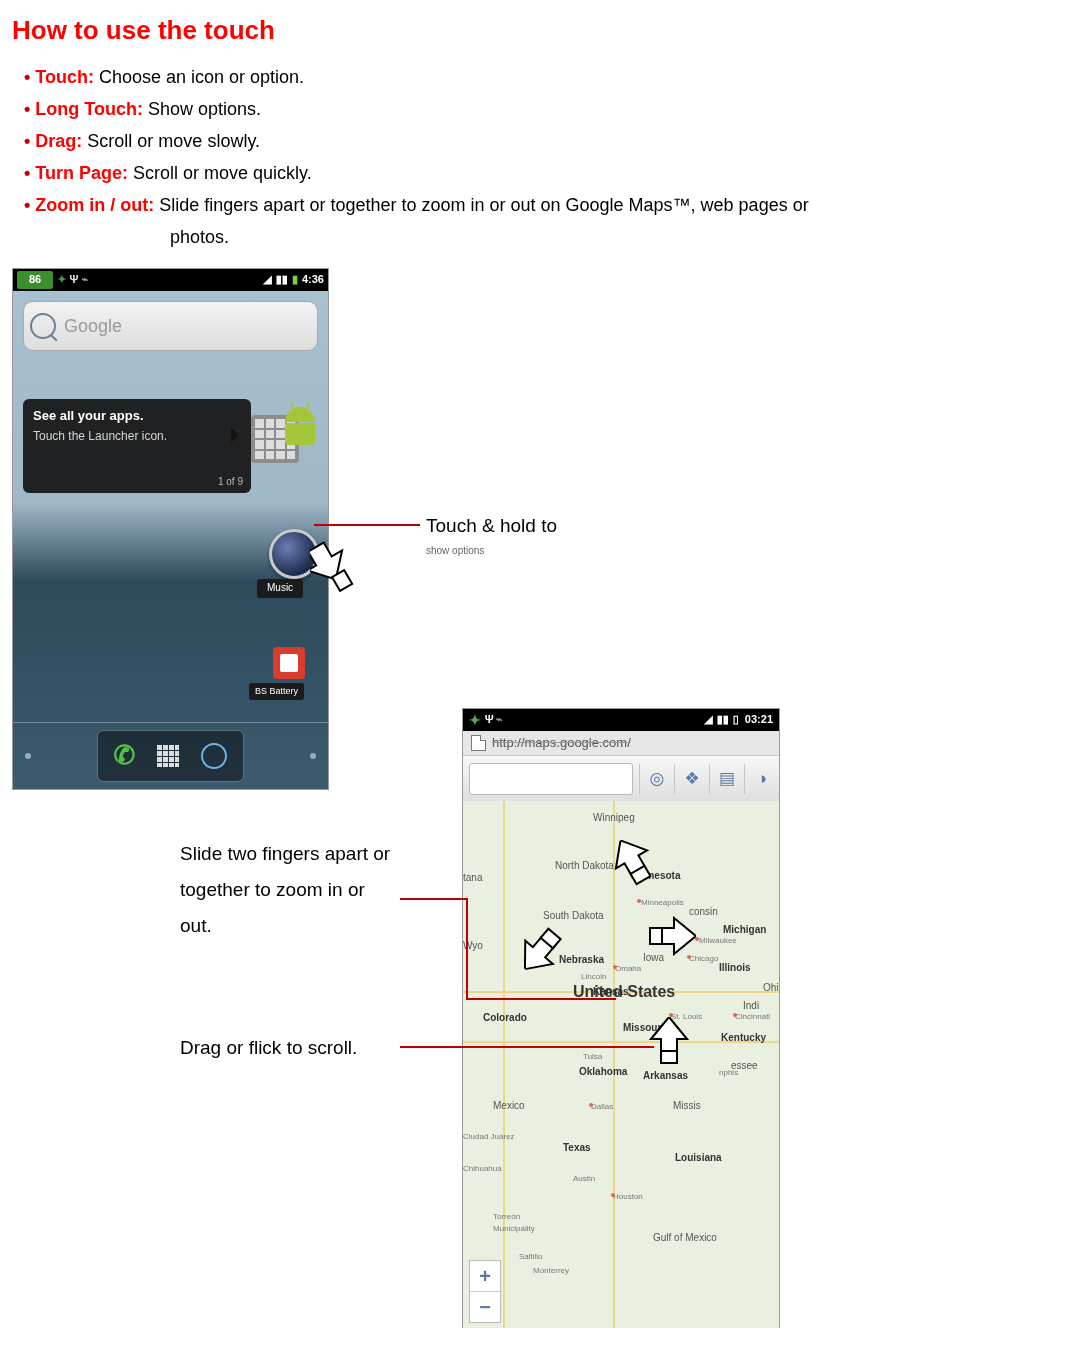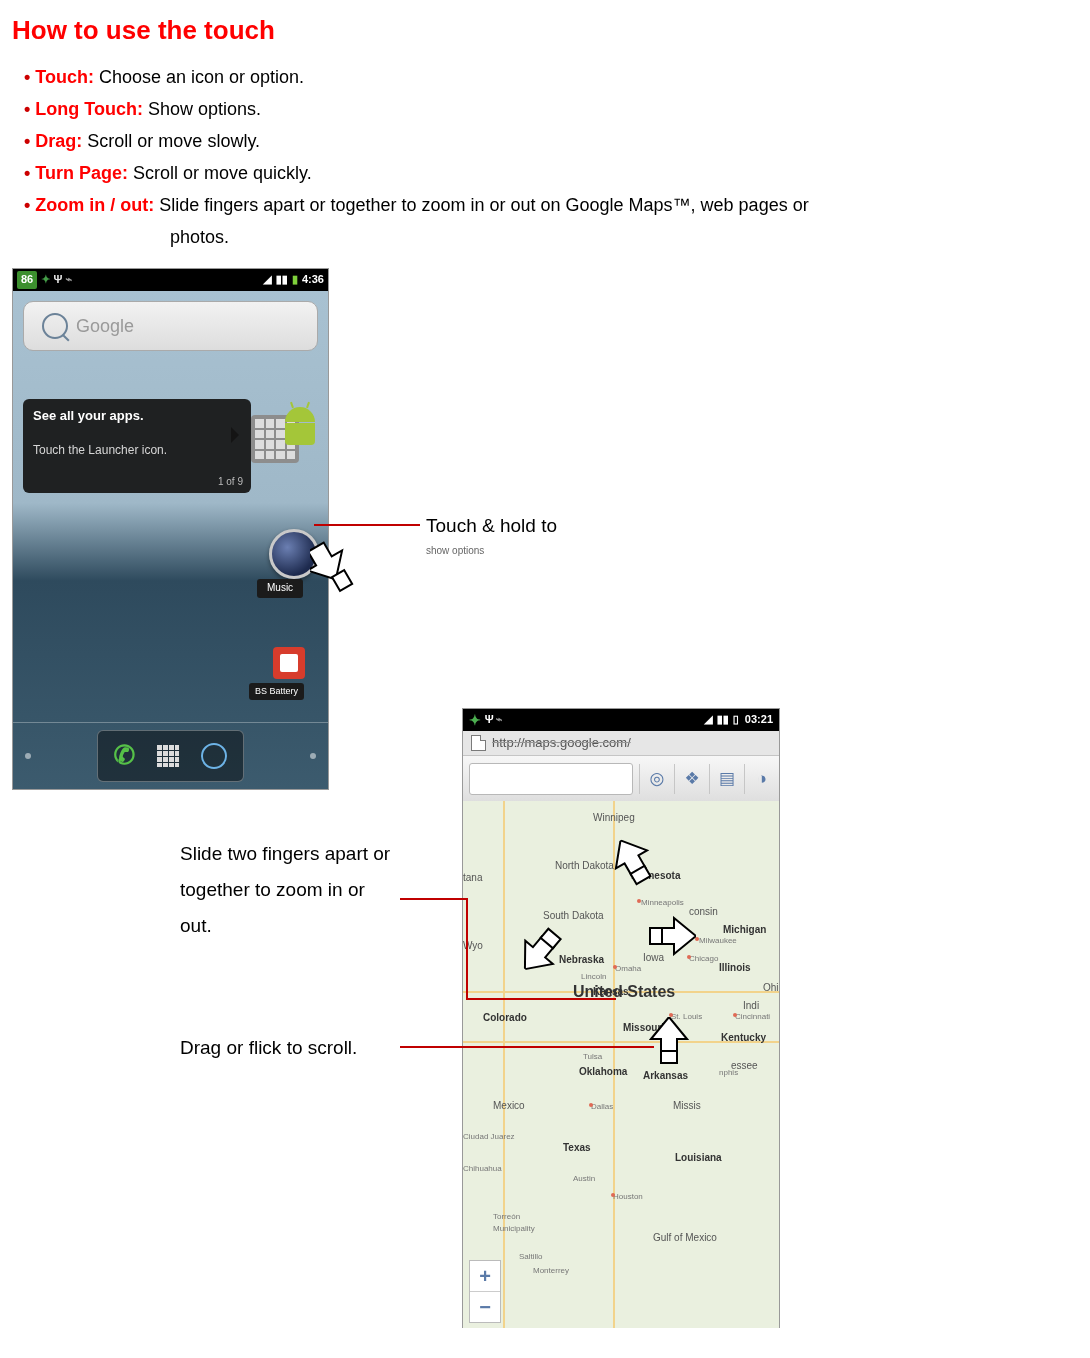--- a/index.html
+++ b/index.html
@@ -30,39 +30,39 @@
   
   .phone1{
     position:absolute;left:0;top:0;width:315px;height:520px;
     background:linear-gradient(#a9c2d2 0%,#9fb8c8 45%,#2e4a5d 60%,#3c5b6e 100%);
     border:1px solid #999;
   }
   .p1-status{
     height:22px;background:#000;color:#fff;display:flex;align-items:center;
     font-size:11px;font-weight:bold;padding:0 4px;
   }
-  .p1-status .bg86{background:#3c8f2e;padding:1px 4px;border-radius:2px;}
+  .p1-status .bg86{background:#3c8f2e;padding:1px 12px;border-radius:2px;}
   .p1-status .icons{margin-left:4px;display:flex;gap:3px;align-items:center;opacity:.9}
   .p1-status .spacer{flex:1}
   .p1-status .right{display:flex;gap:4px;align-items:center}
   .p1-search{
     margin:10px 10px 0 10px;height:48px;border-radius:10px;
     background:linear-gradient(#f2f2f2,#ddd);border:1px solid #aaa;
-    display:flex;align-items:center;padding:0 18px;gap:8px;
+    display:flex;align-items:center;padding:0 6px;gap:8px;
   }
   .mag{width:22px;height:22px;border:2px solid #6b8298;border-radius:50%;position:relative}
   .mag:after{content:"";position:absolute;width:8px;height:2px;background:#6b8298;bottom:-2px;right:-4px;transform:rotate(45deg)}
   .p1-search .hint{color:#9a9a9a;font-size:18px}
   .p1-tip{
     position:absolute;left:10px;top:130px;width:208px;height:78px;
     background:rgba(20,20,20,.92);border-radius:6px;color:#fff;
     padding:8px 10px;font-size:13px;
   }
   .p1-tip .t1{font-weight:bold}
-  .p1-tip .t2{font-size:12px;color:#d6d6d6;margin-top:16px}
+  .p1-tip .t2{font-size:12px;color:#d6d6d6;margin-top:2px}
   .p1-tip .cnt{position:absolute;right:8px;bottom:4px;font-size:10px;color:#bbb}
   .p1-tip .grid{position:absolute;right:-48px;top:16px;width:40px;height:40px;background:#8d8d8d;border-radius:4px;display:grid;grid-template-columns:repeat(4,1fr);grid-template-rows:repeat(4,1fr);gap:2px;padding:4px}
   .p1-tip .grid i{background:#ddd}
   .p1-tip .tri{position:absolute;right:-56px;top:28px;width:0;height:0;border-top:8px solid transparent;border-bottom:8px solid transparent;border-left:8px solid rgba(20,20,20,.92);left:208px}
   .android{position:absolute;right:8px;top:138px;width:40px;height:48px}
   .android .head{width:30px;height:15px;background:#a4c639;border-radius:15px 15px 0 0;margin:0 auto;position:relative}
   .android .head:before,.android .head:after{content:"";position:absolute;width:2px;height:6px;background:#a4c639;top:-5px}
   .android .head:before{left:6px;transform:rotate(-20deg)}
   .android .head:after{right:6px;transform:rotate(20deg)}
   .android .body{width:30px;height:22px;background:#a4c639;margin:1px auto 0;border-radius:0 0 4px 4px}

